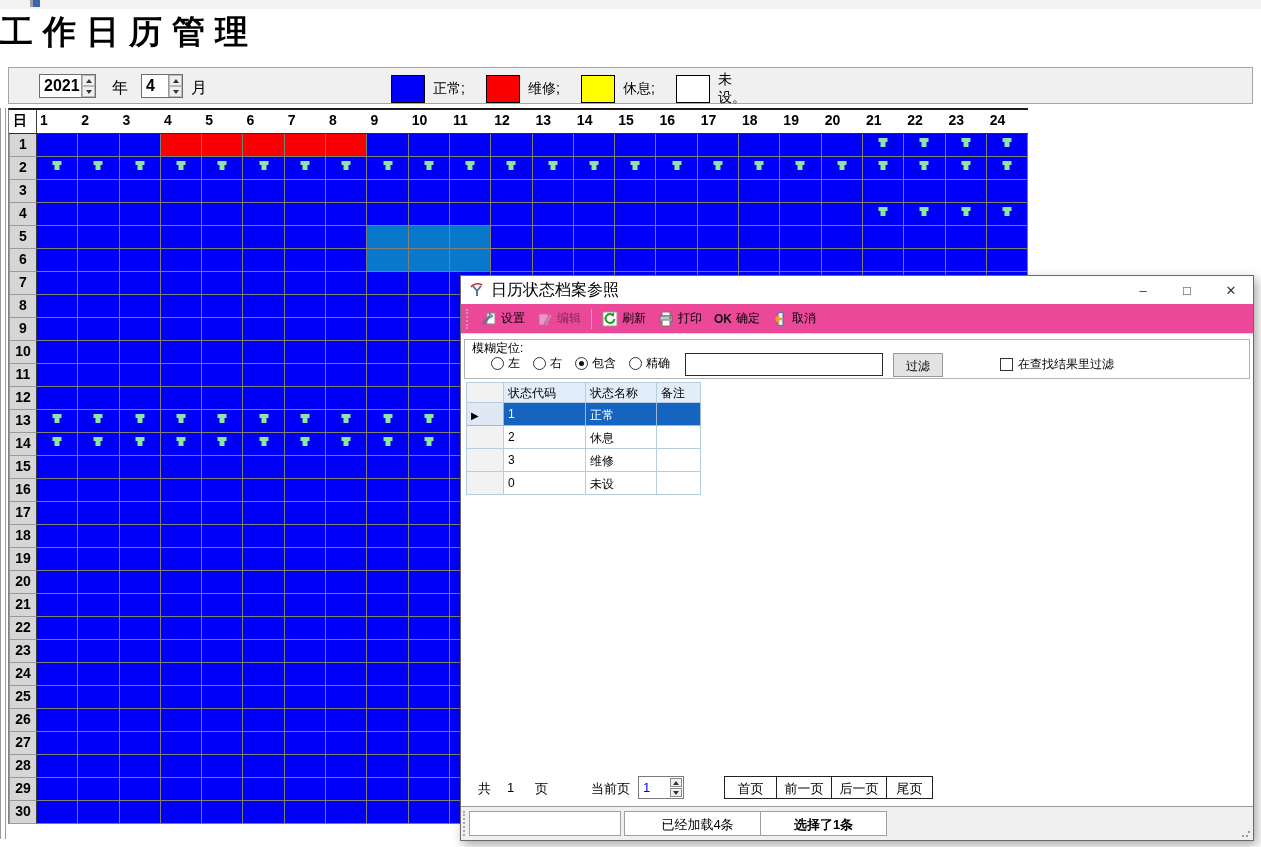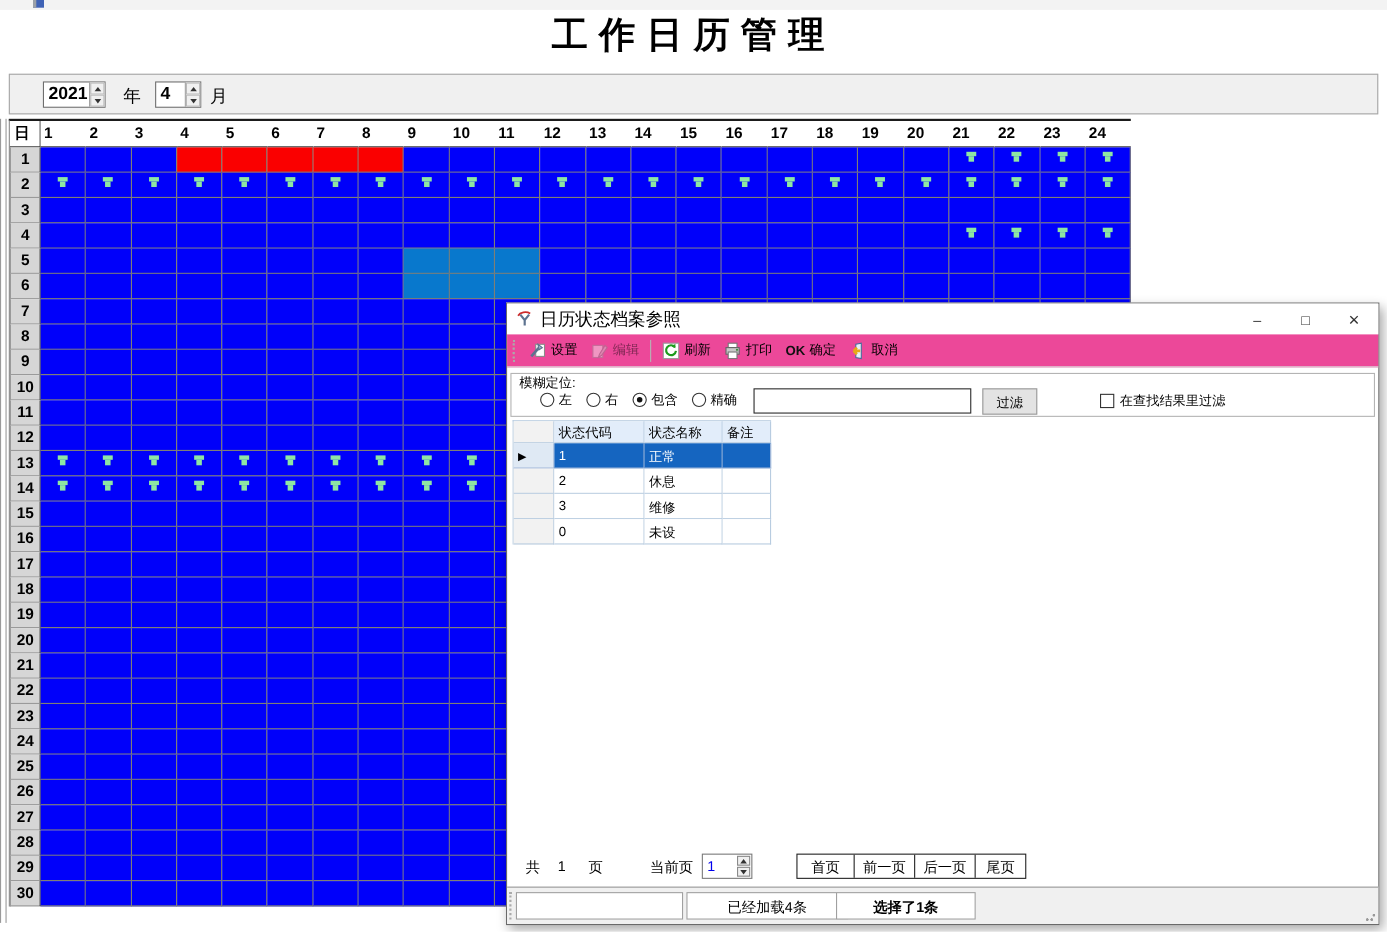--- a/index.html
+++ b/index.html
@@ -1,21 +1,21 @@
 <!DOCTYPE html>
 <html><head>
 <meta charset="utf-8">
 <style>
   * { margin:0; padding:0; box-sizing:border-box; font-family:"Liberation Sans", sans-serif; }
   html,body { width:1261px; height:847px; background:#fff; overflow:hidden; position:relative; }
 
   .topstrip { position:absolute; left:0; top:0; width:1261px; height:9px; background:#f3f3f3; }
   .top-icon-frag { position:absolute; left:30px; top:0; width:10px; height:7px; background:#3f62b5; border-left:3px solid #9aa0a8; }
 
-  .page-title { position:absolute; left:0; top:10px; width:1261px; text-align:center;
+  .page-title { position:absolute; left:0; top:10px; width:1261px; text-align:left;
     font-family:Liberation Sans, sans-serif; font-size:33px; font-weight:bold; letter-spacing:10px; color:#000; }
 
   
   .panel { position:absolute; left:8px; top:67px; width:1245px; height:37px; background:#f0f0f0; border:1px solid #a6a6a6; }
   .spinbox { position:absolute; top:6px; height:24px; background:#fff; border:1px solid #6e6e6e; display:flex; }
   .spinbox .val { flex:1; font-weight:bold; font-size:16px; padding:2px 0 0 4px; color:#000; }
   .spin-col { width:14px; display:flex; flex-direction:column; border-left:1px solid #9a9a9a; }
   .spin-btn { flex:1; background:#f0f0f0; border:1px solid #b9b9b9; display:flex; align-items:center; justify-content:center; }
   .tri-up { width:0; height:0; border-left:3px solid transparent; border-right:3px solid transparent; border-bottom:4px solid #333; }
   .tri-dn { width:0; height:0; border-left:3px solid transparent; border-right:3px solid transparent; border-top:4px solid #333; }
@@ -119,20 +119,38 @@
     <div class="spin-col">
       <div class="spin-btn">
           <div class="tri-up"></div>
         </div>
       <div class="spin-btn">
           <div class="tri-dn"></div>
         </div>
     </div>
   </div>
   <div class="unit-label" style="left:182px;">月</div>
+  <div class="legend" id="legend">
+      <div class="legend-item">
+        <div class="legend-swatch" style="background: rgb(0, 0, 250);"></div>
+        <div class="legend-label">正常;</div>
+      </div>
+      <div class="legend-item">
+        <div class="legend-swatch" style="background: rgb(250, 0, 0);"></div>
+        <div class="legend-label">维修;</div>
+      </div>
+      <div class="legend-item">
+        <div class="legend-swatch" style="background: rgb(255, 255, 0);"></div>
+        <div class="legend-label">休息;</div>
+      </div>
+      <div class="legend-item">
+        <div class="legend-swatch" style="background: rgb(255, 255, 255);"></div>
+        <div class="legend-label">未设。</div>
+      </div>
+    </div>
 </div>
 
 <div class="left-edge"></div>
 <div class="calendar">
   <div id="cal-grid">
       <div class="corner">日</div>
       <div class="hcell">1</div>
       <div class="hcell">2</div>
       <div class="hcell">3</div>
       <div class="hcell">4</div>

